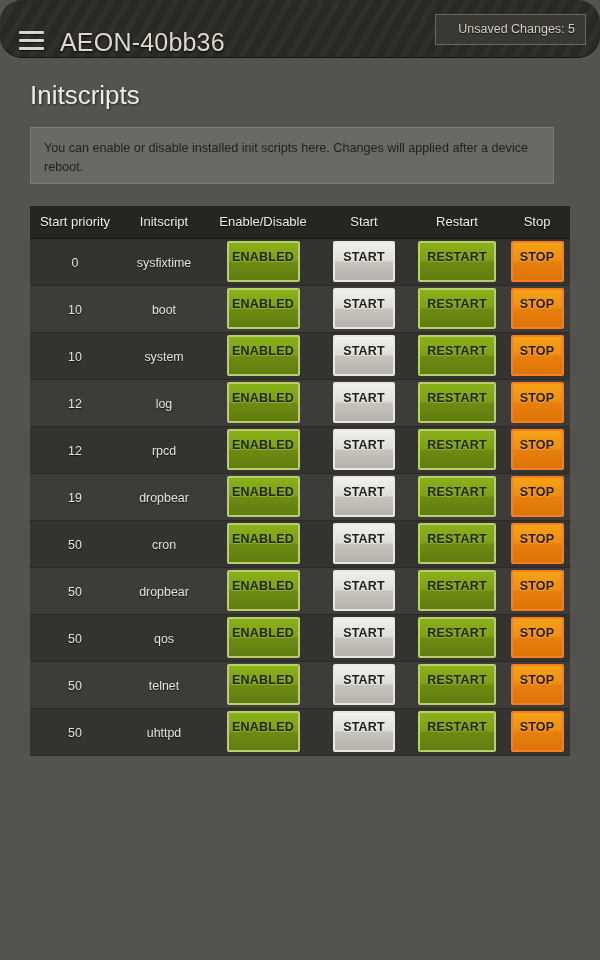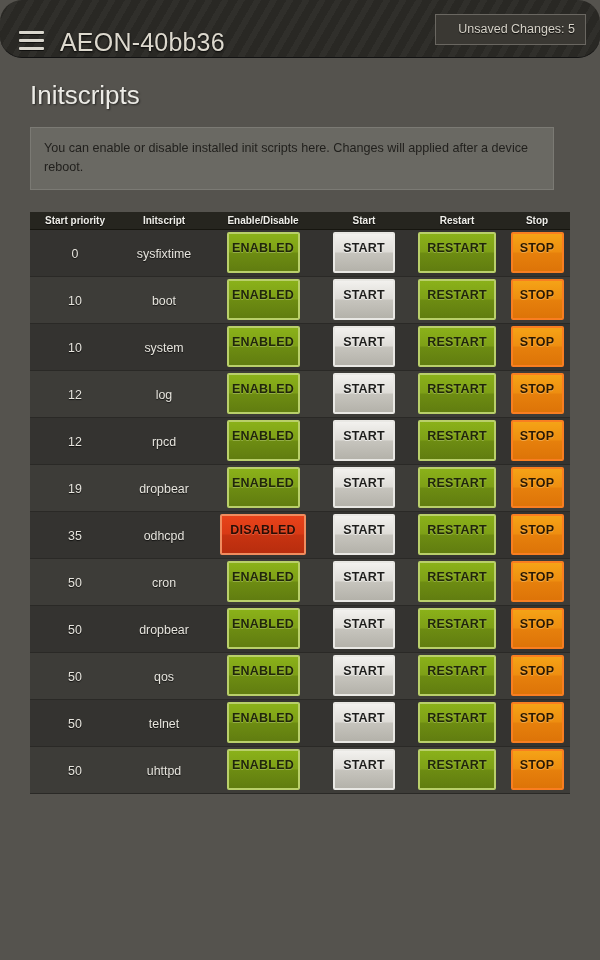--- a/index.html
+++ b/index.html
@@ -76,41 +76,41 @@
     font-size: 26px;
     padding: 22px 0 16px 30px;
     text-shadow: 1px 1px 2px rgba(0,0,0,0.55);
   }
 
   
   #notice {
     margin: 0 46px 0 30px;
     background: #6a6963;
     border: 1px solid #7b7a74;
-    padding: 11px 13px 13px 13px;
+    padding: 11px 13px 7px 13px;
     color: #201f1c;
     font-size: 12.6px;
     line-height: 1.47;
   }
   #notice .warn { font-weight: bold; }
 
   
   #init-table {
     margin: 22px 30px 0 30px;
     width: 540px;
     border-collapse: collapse;
     table-layout: fixed;
   }
 
   #init-table thead th {
     background: #26251f;
     color: #efeee9;
-    font-size: 10px;
-    font-weight: bold;
-    height: 17px;
+    font-size: 13px;
+    font-weight: normal;
+    height: 32px;
     text-align: center;
     text-shadow: 0 1px 1px rgba(0,0,0,0.9);
     border-bottom: 1px solid #16150f;
   }
 
   #init-table tbody tr { height: 47px; }
   #init-table tbody tr:nth-child(odd)  { background: #343330; }
   #init-table tbody tr:nth-child(even) { background: #3d3c38; }
   #init-table tbody tr td {
     border-bottom: 1px solid #2a2926;
@@ -258,28 +258,20 @@
       </tr>
       <tr>
         <td class="col-prio"><span class="cell-text">19</span></td>
         <td class="col-name"><span class="cell-text">dropbear</span></td>
         <td class="col-enable"><span class="btn btn-enabled">ENABLED</span></td>
         <td class="col-start"><span class="btn btn-start">START</span></td>
         <td class="col-restart"><span class="btn btn-restart">RESTART</span></td>
         <td class="col-stop"><span class="btn btn-stop">STOP</span></td>
       </tr>
       <tr>
-        <td class="col-prio"><span class="cell-text">35</span></td>
-        <td class="col-name"><span class="cell-text">odhcpd</span></td>
-        <td class="col-enable"><span class="btn btn-disabled">DISABLED</span></td>
-        <td class="col-start"><span class="btn btn-start">START</span></td>
-        <td class="col-restart"><span class="btn btn-restart">RESTART</span></td>
-        <td class="col-stop"><span class="btn btn-stop">STOP</span></td>
-      </tr>
-      <tr>
         <td class="col-prio"><span class="cell-text">50</span></td>
         <td class="col-name"><span class="cell-text">cron</span></td>
         <td class="col-enable"><span class="btn btn-enabled">ENABLED</span></td>
         <td class="col-start"><span class="btn btn-start">START</span></td>
         <td class="col-restart"><span class="btn btn-restart">RESTART</span></td>
         <td class="col-stop"><span class="btn btn-stop">STOP</span></td>
       </tr>
       <tr>
         <td class="col-prio"><span class="cell-text">50</span></td>
         <td class="col-name"><span class="cell-text">dropbear</span></td>

